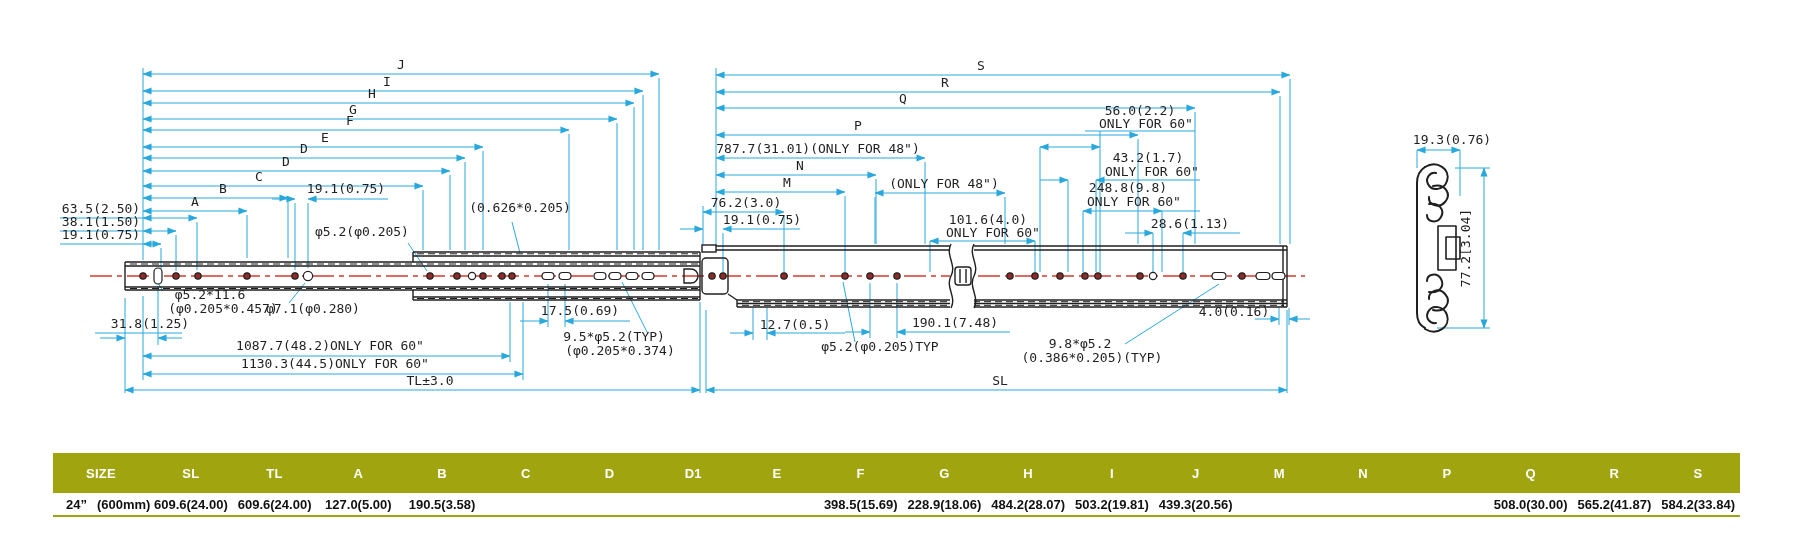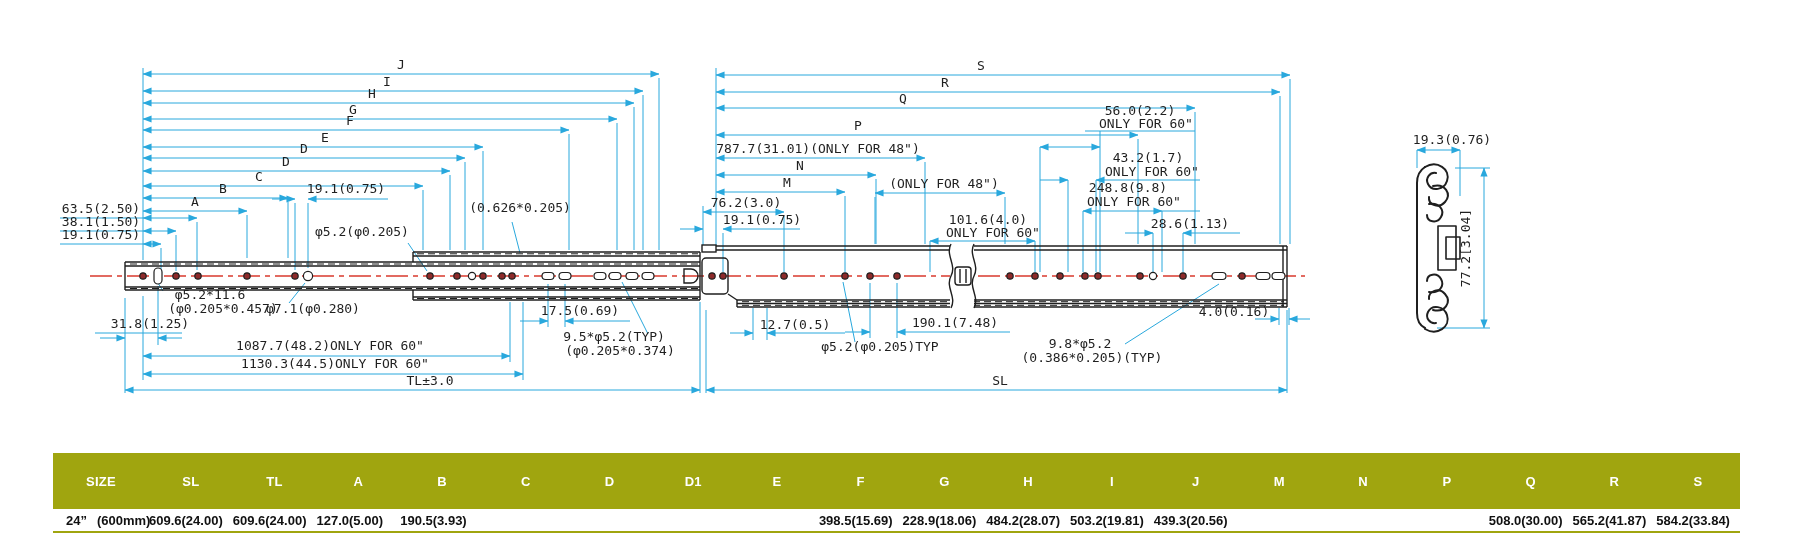--- a/index.html
+++ b/index.html
@@ -3,23 +3,23 @@
 <meta charset="utf-8">
 <style>
   html,body{margin:0;padding:0;background:#ffffff;width:1793px;height:554px;overflow:hidden;}
   #stage{position:relative;width:1793px;height:554px;font-family:"DejaVu Sans Mono", monospace;}
   svg text{font-family:"DejaVu Sans Mono", monospace;font-size:13px;fill:#1f1f1f;}
   .dl{stroke:#29a8dd;stroke-width:1;fill:none;}
   .ink{stroke:#1f1f1f;fill:none;}
   
   #spec-table{position:absolute;left:53px;top:453px;width:1687px;border-collapse:collapse;table-layout:fixed;
       font-family:"Liberation Sans", sans-serif;}
-  #spec-table thead th{background:#a0a50f;color:#ffffff;font-size:13px;font-weight:bold;height:56px;
+  #spec-table thead th{background:#a0a50f;color:#ffffff;font-size:13px;font-weight:bold;height:40px;
       text-align:center;padding:0;letter-spacing:.3px;}
-  #spec-table tbody td{font-size:13px;font-weight:bold;color:#111;height:22px;
+  #spec-table tbody td{font-size:13px;font-weight:bold;color:#111;text-align:center;height:22px;
       padding:0;white-space:nowrap;border-bottom:2px solid #a0a50f;}
   #spec-table td.size-cell{text-align:right;padding-left:13px;}
   #spec-table td.size-cell .mm{margin-left:10px;}
 </style>
 </head>
 <body>
 
 <div id="stage">
 
 <svg width="1793" height="450" viewBox="0 0 1793 450">
@@ -366,21 +366,21 @@
       <th>R</th>
       <th>S</th>
     </tr>
   </thead>
   <tbody>
     <tr>
       <td class="size-cell"><span>24”</span><span class="mm">(600mm)</span></td>
       <td>609.6(24.00)</td>
       <td>609.6(24.00)</td>
       <td>127.0(5.00)</td>
-      <td>190.5(3.93)</td>
+      <td>190.5(3.58)</td>
       <td></td>
       <td></td>
       <td></td>
       <td></td>
       <td>398.5(15.69)</td>
       <td>228.9(18.06)</td>
       <td>484.2(28.07)</td>
       <td>503.2(19.81)</td>
       <td>439.3(20.56)</td>
       <td></td>

